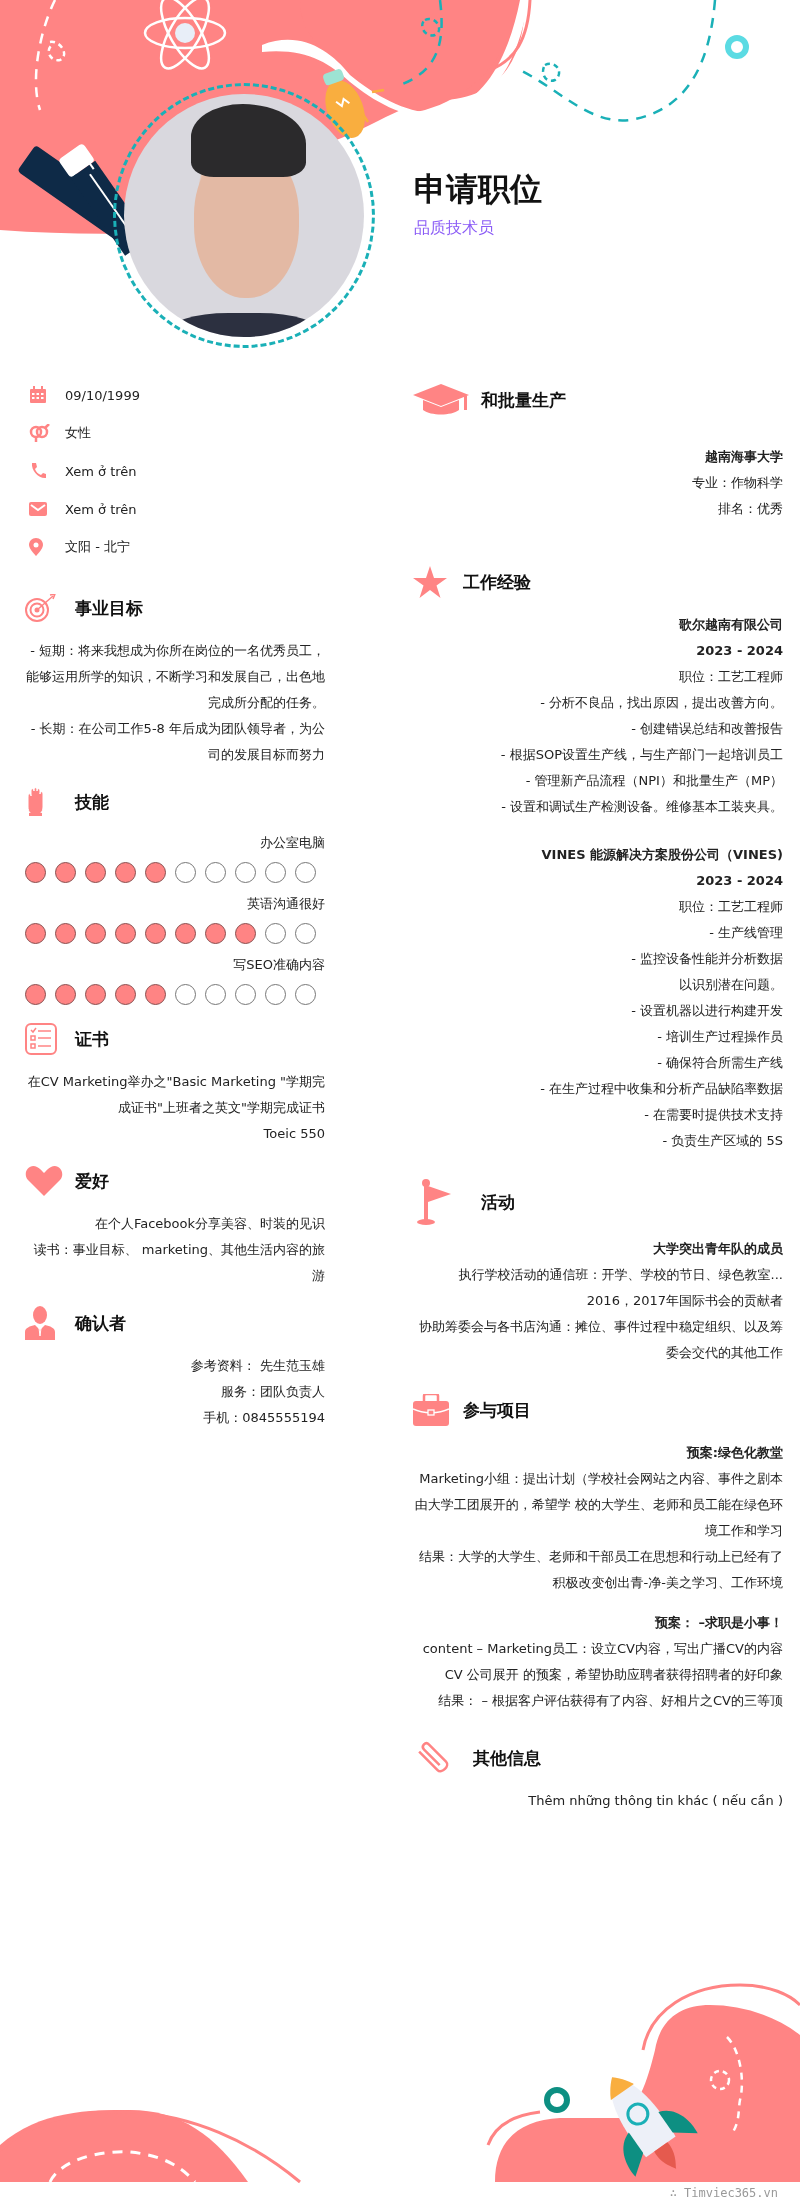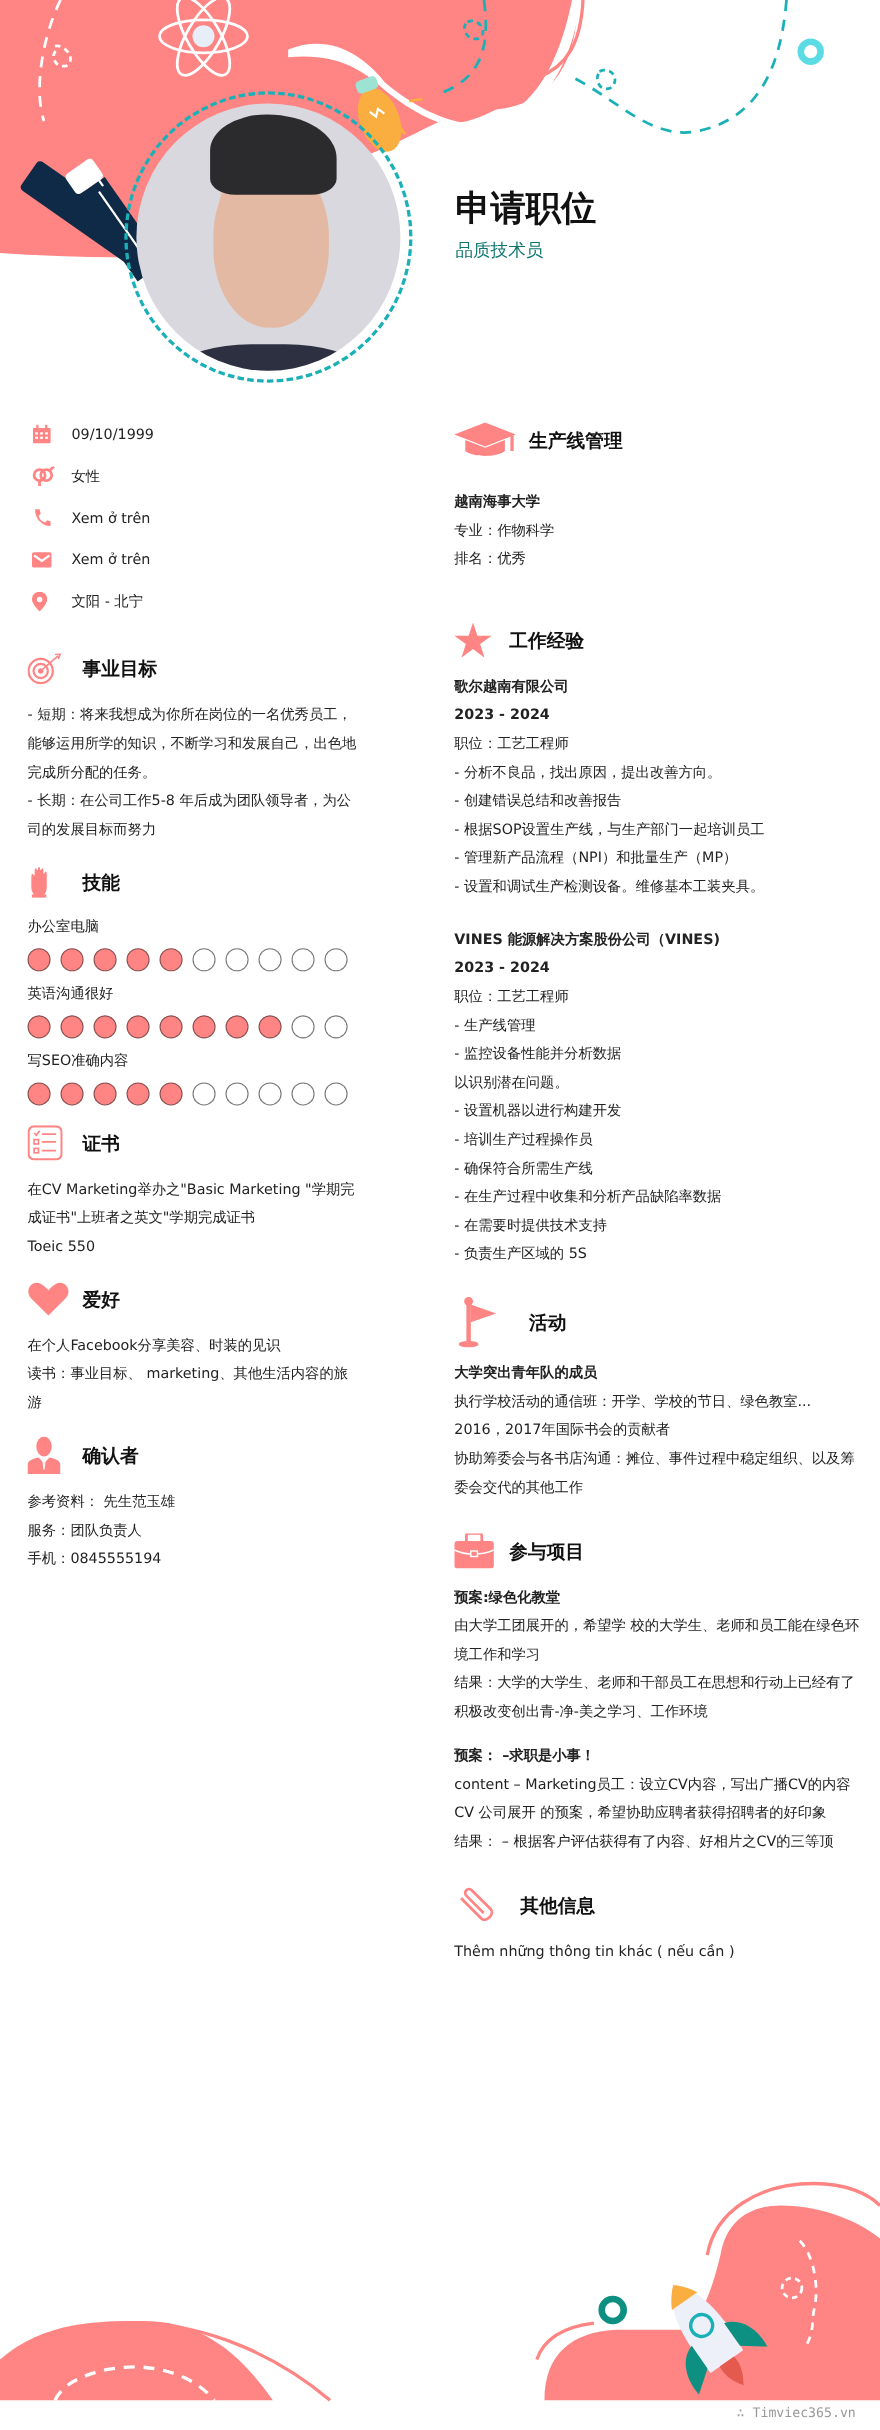--- a/index.html
+++ b/index.html
@@ -1,26 +1,26 @@
 <!DOCTYPE html>
 <html><head>
 <meta charset="utf-8">
 <style>
   * { box-sizing: border-box; margin: 0; padding: 0; }
   html, body { width: 800px; height: 2209px; background: #fff; overflow: hidden; }
   body { font-family: "DejaVu Sans", "Liberation Sans", sans-serif; color: #222; position: relative; }
-  .page { position: relative; width: 800px; height: 1909px; }
+  .page { position: relative; width: 800px; height: 1909px; text-align: right; }
   .deco { position: absolute; left: 0; top: 0; }
   .photo-wrap { position: absolute; left: 113px; top: 83px; width: 262px; height: 265px; border-radius: 50%; border: 3px dashed #1AB0B7; padding: 8px; }
   .photo { width: 100%; height: 100%; border-radius: 50%; background: radial-gradient(ellipse at 50% 40%, #e4c2ae 0 26%, #d9d8de 27% 100%); position: relative; overflow: hidden; }
   .photo .hair { position: absolute; left: 28%; top: 4%; width: 48%; height: 30%; background: #2b2a2c; border-radius: 45% 55% 20% 20%; }
   .photo .face { position: absolute; left: 29%; top: 22%; width: 44%; height: 62%; background: #e3b9a4; border-radius: 45% 45% 48% 48%; }
   .photo .suit { position: absolute; left: 18%; top: 90%; width: 64%; height: 20%; background: #2c3040; border-radius: 40% 40% 0 0; }
   .title { position: absolute; left: 414px; top: 168px; font-size: 32px; font-weight: bold; color: #111; }
-  .subtitle { position: absolute; left: 414px; top: 218px; font-size: 16px; color: #0f766e; }
+  .subtitle { position: absolute; left: 414px; top: 218px; font-size: 16px; color: #8b5cf6; }
 
   .left { position: absolute; left: 25px; top: 376px; width: 300px; }
   .right { position: absolute; left: 413px; top: 380px; width: 370px; }
   .info-row { display: flex; align-items: center; height: 38px; font-size: 13px; }
   .info-row .ic { width: 40px; display: flex; justify-content: flex-start; padding-left: 4px; }
   .sec-head { display: flex; align-items: center; margin-top: 14px; margin-bottom: 10px; height: 40px; }
   .sec-head .ic { width: 50px; display: flex; align-items: center; }
   .sec-head h2 { font-size: 17px; font-weight: bold; color: #111; margin-left: 0; }
   .para { font-size: 13px; line-height: 26px; color: #222; }
   .bold { font-weight: bold; }
@@ -275,21 +275,21 @@
   <div class="right">
     <div class="block">
       <div class="sec-head">
         <span class="ic" style="width:68px">
           <svg width="56" height="32" viewBox="0 0 56 32">
               <path d="M28 0 L56 11 L28 22 L0 11 Z" fill="#FF8484"></path>
               <path d="M10 16 L10 26 C18 32 38 32 46 26 L46 16 L28 23 Z" fill="#FF8484"></path>
               <rect x="51" y="12" width="3" height="14" fill="#FF8484"></rect>
             </svg>
         </span>
-        <h2>生产线管理</h2>
+        <h2>和批量生产</h2>
       </div>
       <div class="para" style="margin-top:24px">
         <div class="bold">越南海事大学</div>
         <div>专业：作物科学</div>
         <div>排名：优秀</div>
       </div>
     </div>
 
     <div class="block" style="margin-top:40px">
       <div class="sec-head">
@@ -353,20 +353,21 @@
               <rect x="0" y="7" width="36" height="25" rx="3" fill="#FF8484"></rect>
               <path d="M11 7 L11 2 C11 0 12 0 13 0 L23 0 C24 0 25 0 25 2 L25 7" stroke="#FF8484" stroke-width="2.5" fill="none"></path>
               <path d="M0 15 C10 20 26 20 36 15" stroke="#fff" stroke-width="1.5" fill="none"></path>
               <rect x="15" y="16" width="6" height="5" stroke="#fff" stroke-width="1.3" fill="#FF8484"></rect>
             </svg>
         </span>
         <h2>参与项目</h2>
       </div>
       <div class="para" style="margin-bottom:14px">
         <div class="bold">预案:绿色化教堂</div>
+        <div>Marketing小组：提出计划（学校社会网站之内容、事件之剧本</div>
         <div>由大学工团展开的，希望学 校的大学生、老师和员工能在绿色环境工作和学习</div>
         <div>结果：大学的大学生、老师和干部员工在思想和行动上已经有了积极改变创出青-净-美之学习、工作环境</div>
       </div>
       <div class="para">
         <div class="bold">预案： –求职是小事！</div>
         <div>content – Marketing员工：设立CV内容，写出广播CV的内容</div>
         <div>CV 公司展开 的预案，希望协助应聘者获得招聘者的好印象</div>
         <div>结果： – 根据客户评估获得有了内容、好相片之CV的三等顶</div>
       </div>
     </div>

